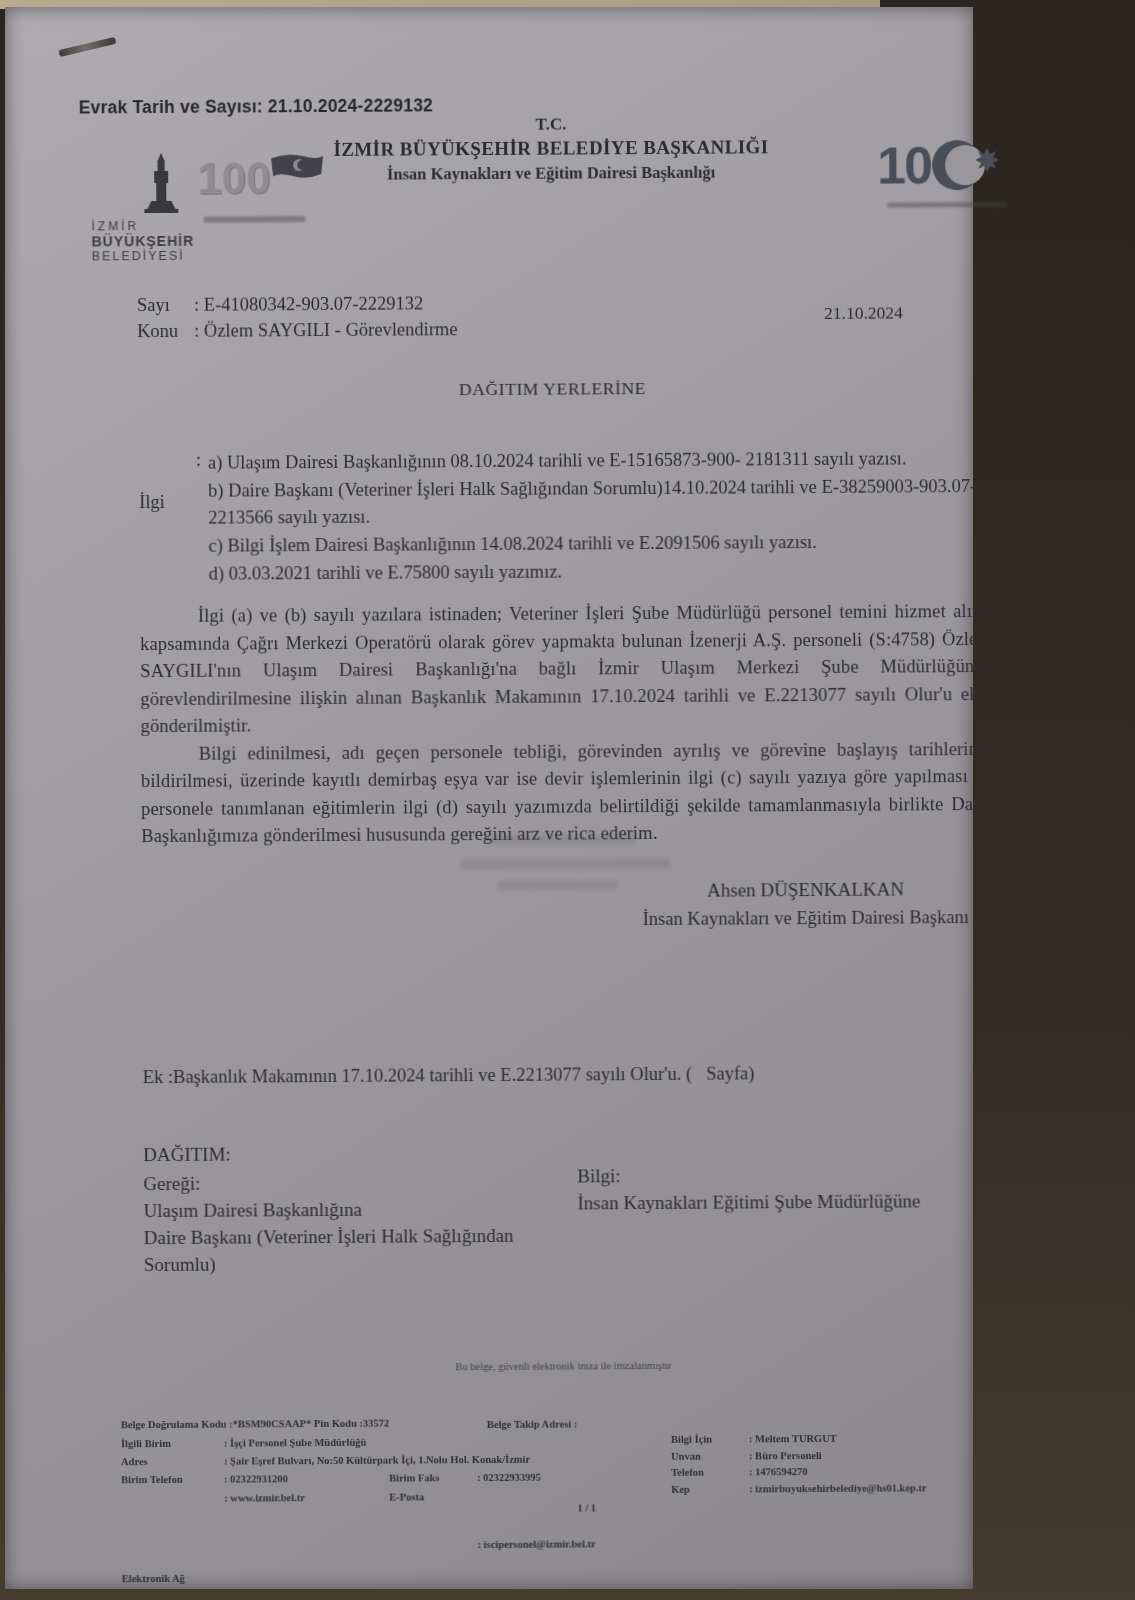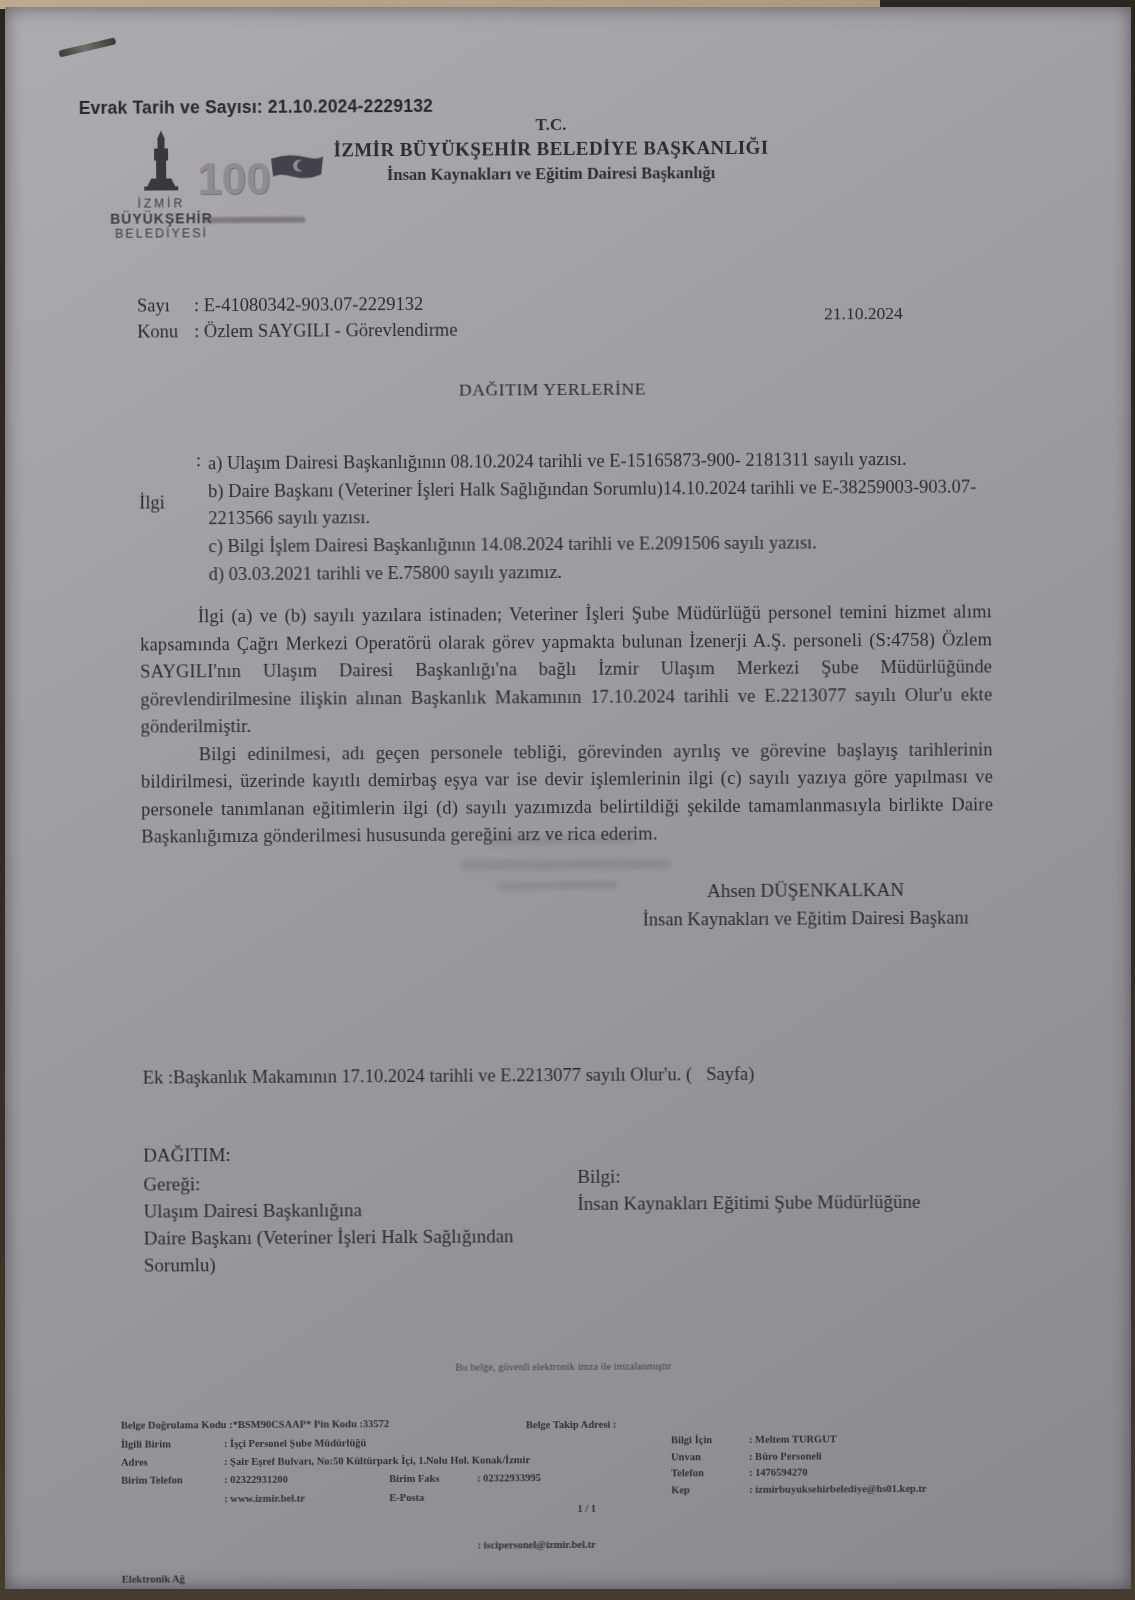--- a/index.html
+++ b/index.html
@@ -3,36 +3,36 @@
 <meta charset="utf-8">
 <style>
   html,body{margin:0;padding:0;}
   body{
     width:1135px;height:1600px;overflow:hidden;position:relative;
     background:linear-gradient(180deg,#2a251f 0%,#332c24 60%,#453b2f 100%);
     font-family:"Liberation Serif", serif;
   }
   .top-strip{position:absolute;top:0;left:0;width:880px;height:9px;background:linear-gradient(90deg,#b9ab8e,#a99b80);z-index:1;}
   .paper{
-    position:absolute;top:7px;left:5px;width:1126px;height:1582px;z-index:2;
+    position:absolute;top:7px;left:5px;width:968px;height:1582px;z-index:2;
     background:linear-gradient(148deg,#aeabb0 0%,#a3a0a5 30%,#9a979c 55%,#939095 78%,#8b888d 100%);
     box-shadow:0 0 18px rgba(0,0,0,.45) inset;
   }
   .content{position:absolute;inset:0;transform:rotate(-0.35deg);color:#2c2b31;}
   .content *{filter:blur(0.3px);}
   .staple{position:absolute;left:58px;top:34px;width:58px;height:7px;border-radius:3px;
     background:linear-gradient(90deg,#3c3b39,#6f6e6a 45%,#3a3937);transform:rotate(-13deg);}
   .evrak{position:absolute;left:78px;top:88px;font-family:"Liberation Sans",sans-serif;
     font-weight:bold;font-size:17.5px;color:#28272c;letter-spacing:.2px;}
   .hdr{position:absolute;left:235px;top:108px;width:630px;text-align:center;font-weight:bold;}
   .hdr .tc{font-size:17px;}
   .hdr .org{font-size:19px;letter-spacing:.4px;margin-top:3px;}
   .hdr .dept{font-size:16.5px;margin-top:4px;}
   
-  .logo-left{position:absolute;left:90px;top:121px;width:140px;text-align:center;color:#3e3c43;}
+  .logo-left{position:absolute;left:90px;top:144px;width:140px;color:#3e3c43;}
   .logo-left svg{display:block;margin:0 auto;}
   .logo-left .l1{font-family:"Liberation Sans",sans-serif;font-size:12px;letter-spacing:3px;margin-top:2px;}
   .logo-left .l2{font-family:"Liberation Sans",sans-serif;font-size:14px;font-weight:bold;letter-spacing:1px;}
   .logo-left .l3{font-family:"Liberation Sans",sans-serif;font-size:12.5px;letter-spacing:2px;}
   
   .logo-100{position:absolute;left:196px;top:142px;width:130px;height:80px;}
   .logo-100 .num{font-family:"Liberation Sans",sans-serif;font-weight:bold;font-size:44px;
     line-height:56px;color:#8e8b91;text-shadow:1px 1px 0 #77747a;}
   .logo-100 .flagwrap{position:absolute;left:72px;top:2px;}
   .logo-100 .cap, .logo-r .cap{position:absolute;height:6px;background:rgba(70,68,76,.45);filter:blur(1.2px);border-radius:2px;}
@@ -107,20 +107,31 @@
       </span>
       <div class="cap"></div>
     </div>
 
     <div class="hdr">
       <div class="tc">T.C.</div>
       <div class="org">İZMİR BÜYÜKŞEHİR BELEDİYE BAŞKANLIĞI</div>
       <div class="dept">İnsan Kaynakları ve Eğitim Dairesi Başkanlığı</div>
     </div>
 
+    <div class="logo-r">
+      <div class="row">
+        <span class="num">10</span>
+        <svg width="70" height="54" viewBox="0 0 70 54">
+          <circle cx="26" cy="27" r="25" fill="#4a4e59"></circle>
+          <circle cx="34" cy="27" r="20" fill="#9a979c"></circle>
+          <path d="M56,10 L59,16 L65,13 L62,19 L68,22 L62,25 L65,31 L59,28 L56,34 L53,28 L47,31 L50,25 L44,22 L50,19 L47,13 L53,16 Z" fill="#4a4e59"></path>
+        </svg>
+      </div>
+      <div class="cap"></div>
+    </div>
 
     <div class="meta">
       <div class="row">
         <span class="lbl">Sayı</span>
         <span>: E-41080342-903.07-2229132</span>
       </div>
       <div class="row">
         <span class="lbl">Konu</span>
         <span>: Özlem SAYGILI - Görevlendirme</span>
       </div>
@@ -165,21 +176,21 @@
     </div>
 
     <div class="bilgi-col">
       <div>Bilgi:</div>
       <div>İnsan Kaynakları Eğitimi Şube Müdürlüğüne</div>
     </div>
 
     <div class="notice">Bu belge, güvenli elektronik imza ile imzalanmıştır</div>
 
     <div class="foot" style="left:112px;top:1410px;">Belge Doğrulama Kodu :*BSM90CSAAP* Pin Kodu :33572</div>
-    <div class="foot" style="left:478px;top:1412px;margin-left:39px;">Belge Takip Adresi :</div>
+    <div class="foot" style="left:478px;top:1412px;">Belge Takip Adresi :</div>
 
     <div class="foot" style="left:112px;top:1429px;">İlgili Birim</div>
     <div class="foot" style="left:215px;top:1429px;">: İşçi Personel Şube Müdürlüğü</div>
 
     <div class="foot" style="left:112px;top:1447px;">Adres</div>
     <div class="foot" style="left:215px;top:1447px;">: Şair Eşref Bulvarı, No:50 Kültürpark İçi, 1.Nolu Hol. Konak/İzmir</div>
 
     <div class="foot" style="left:112px;top:1465px;">Birim Telefon</div>
     <div class="foot" style="left:215px;top:1465px;">: 02322931200</div>
     <div class="foot" style="left:380px;top:1465px;">Birim Faks</div>

